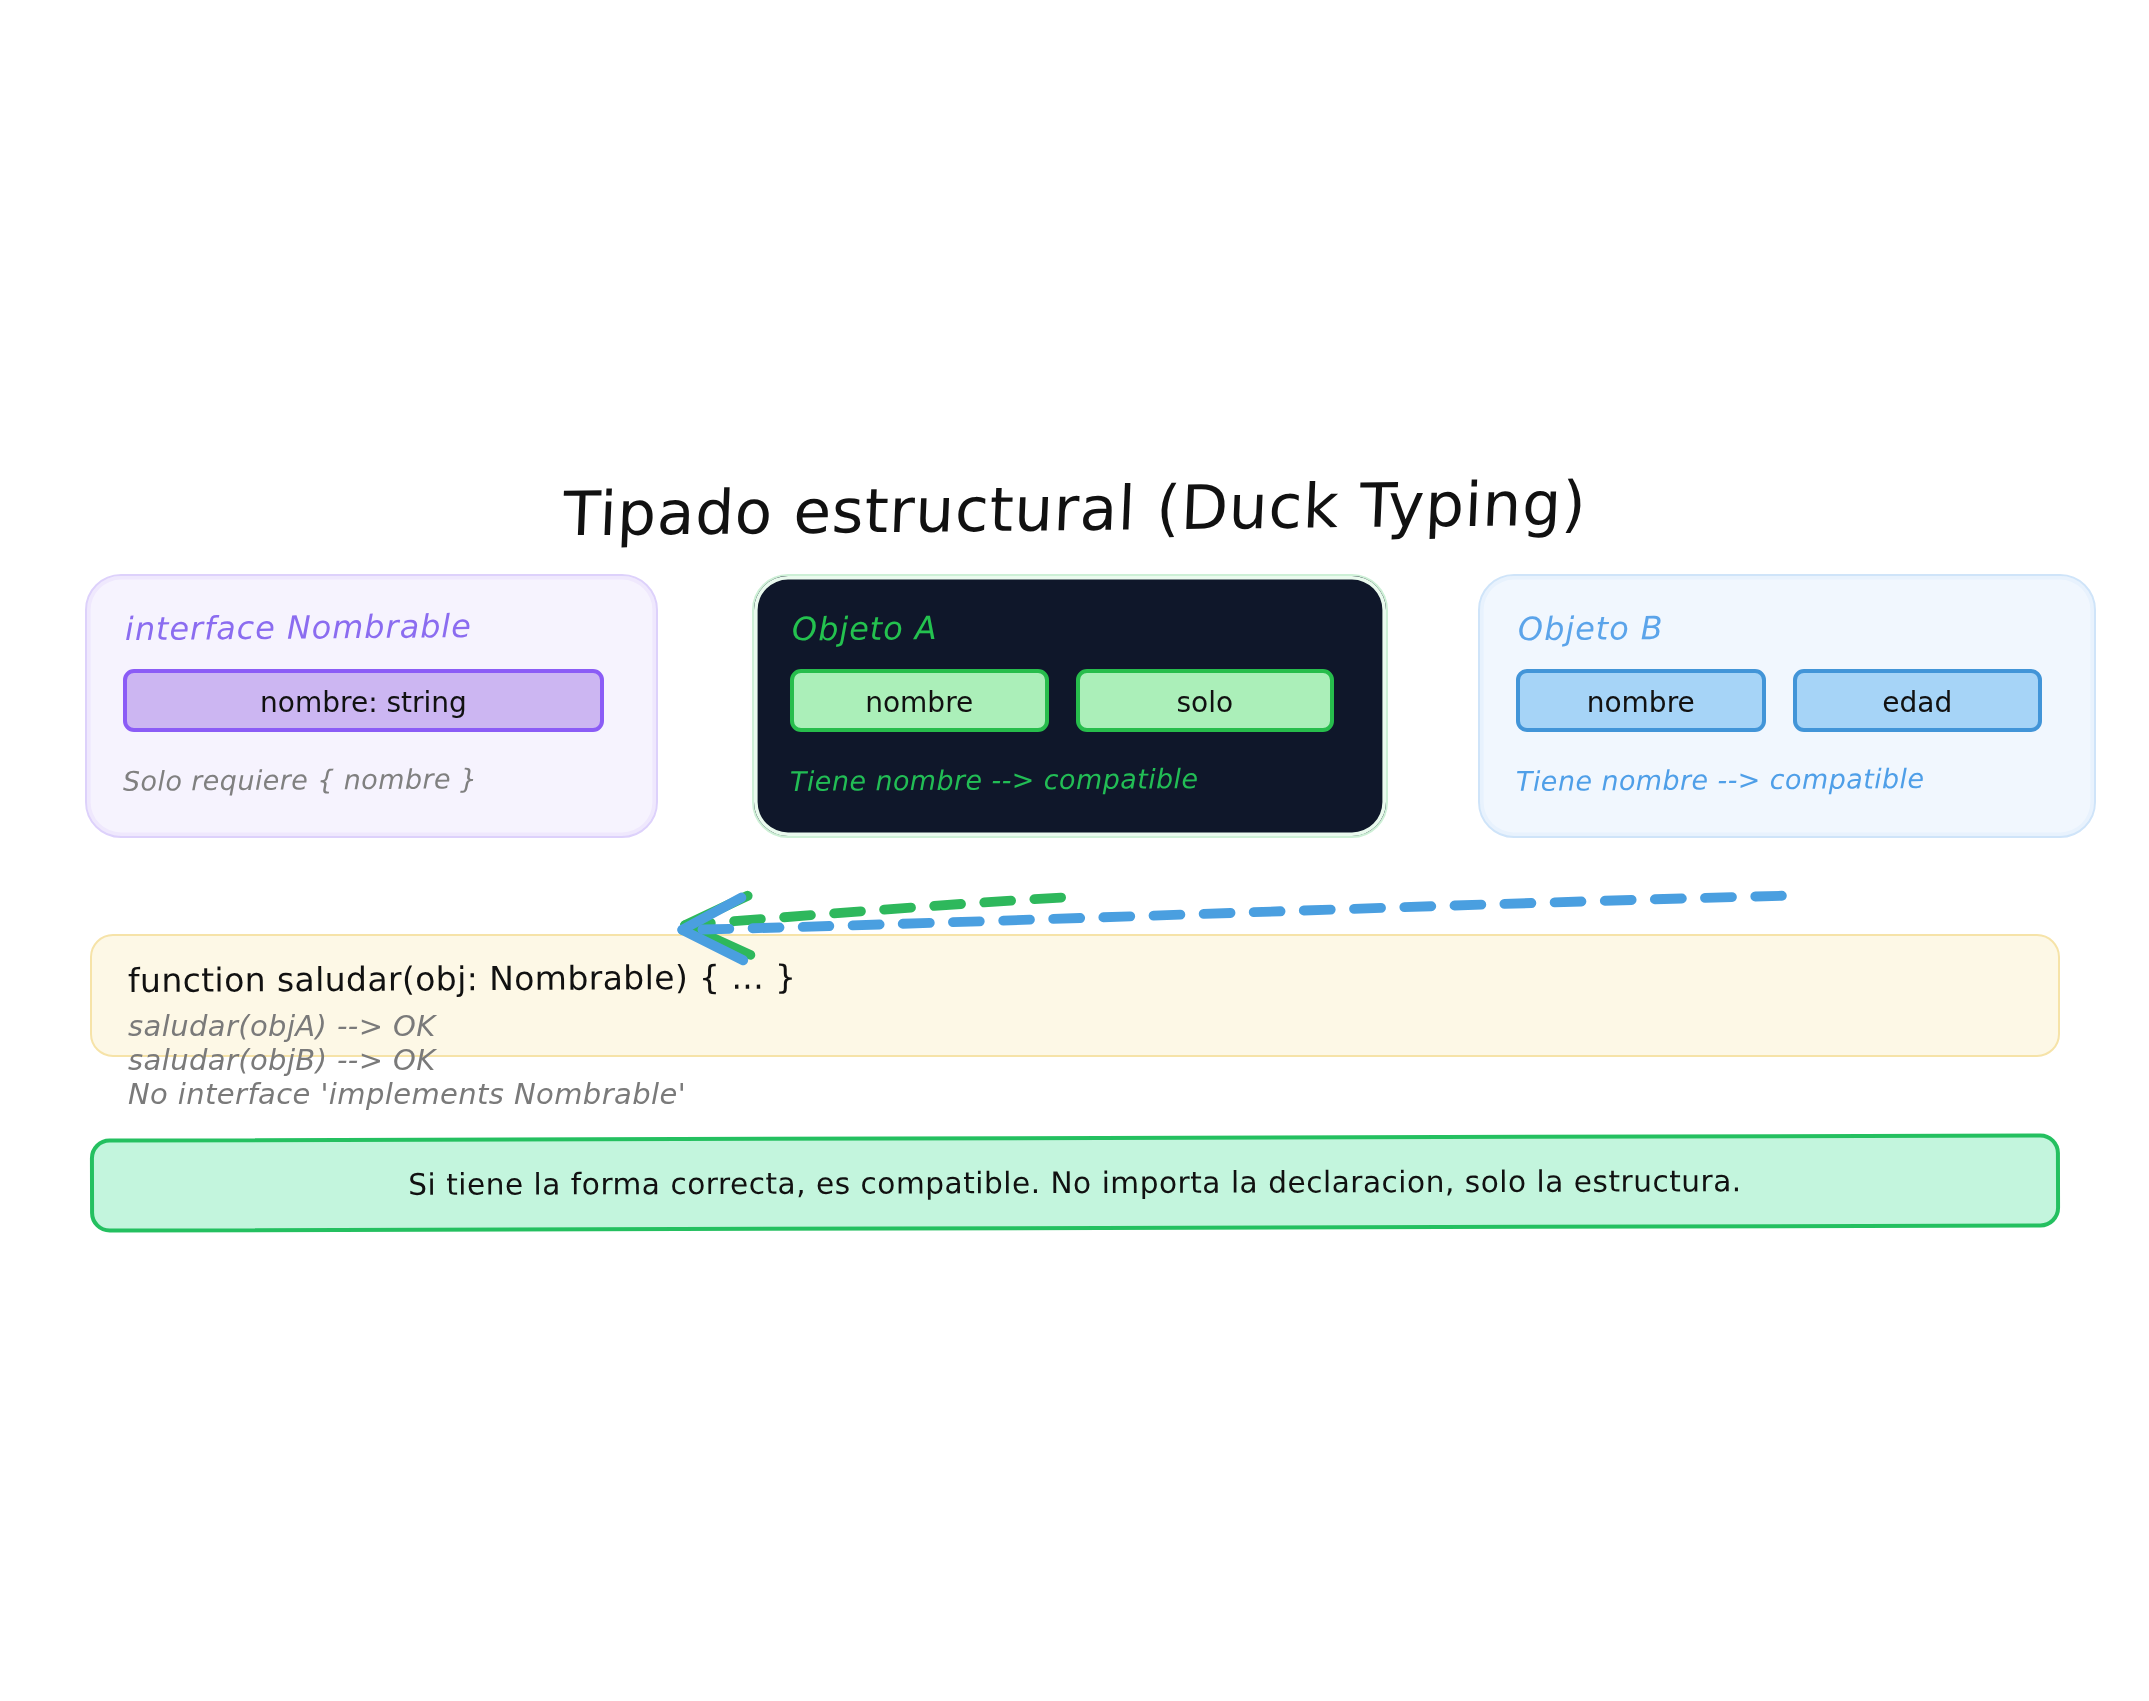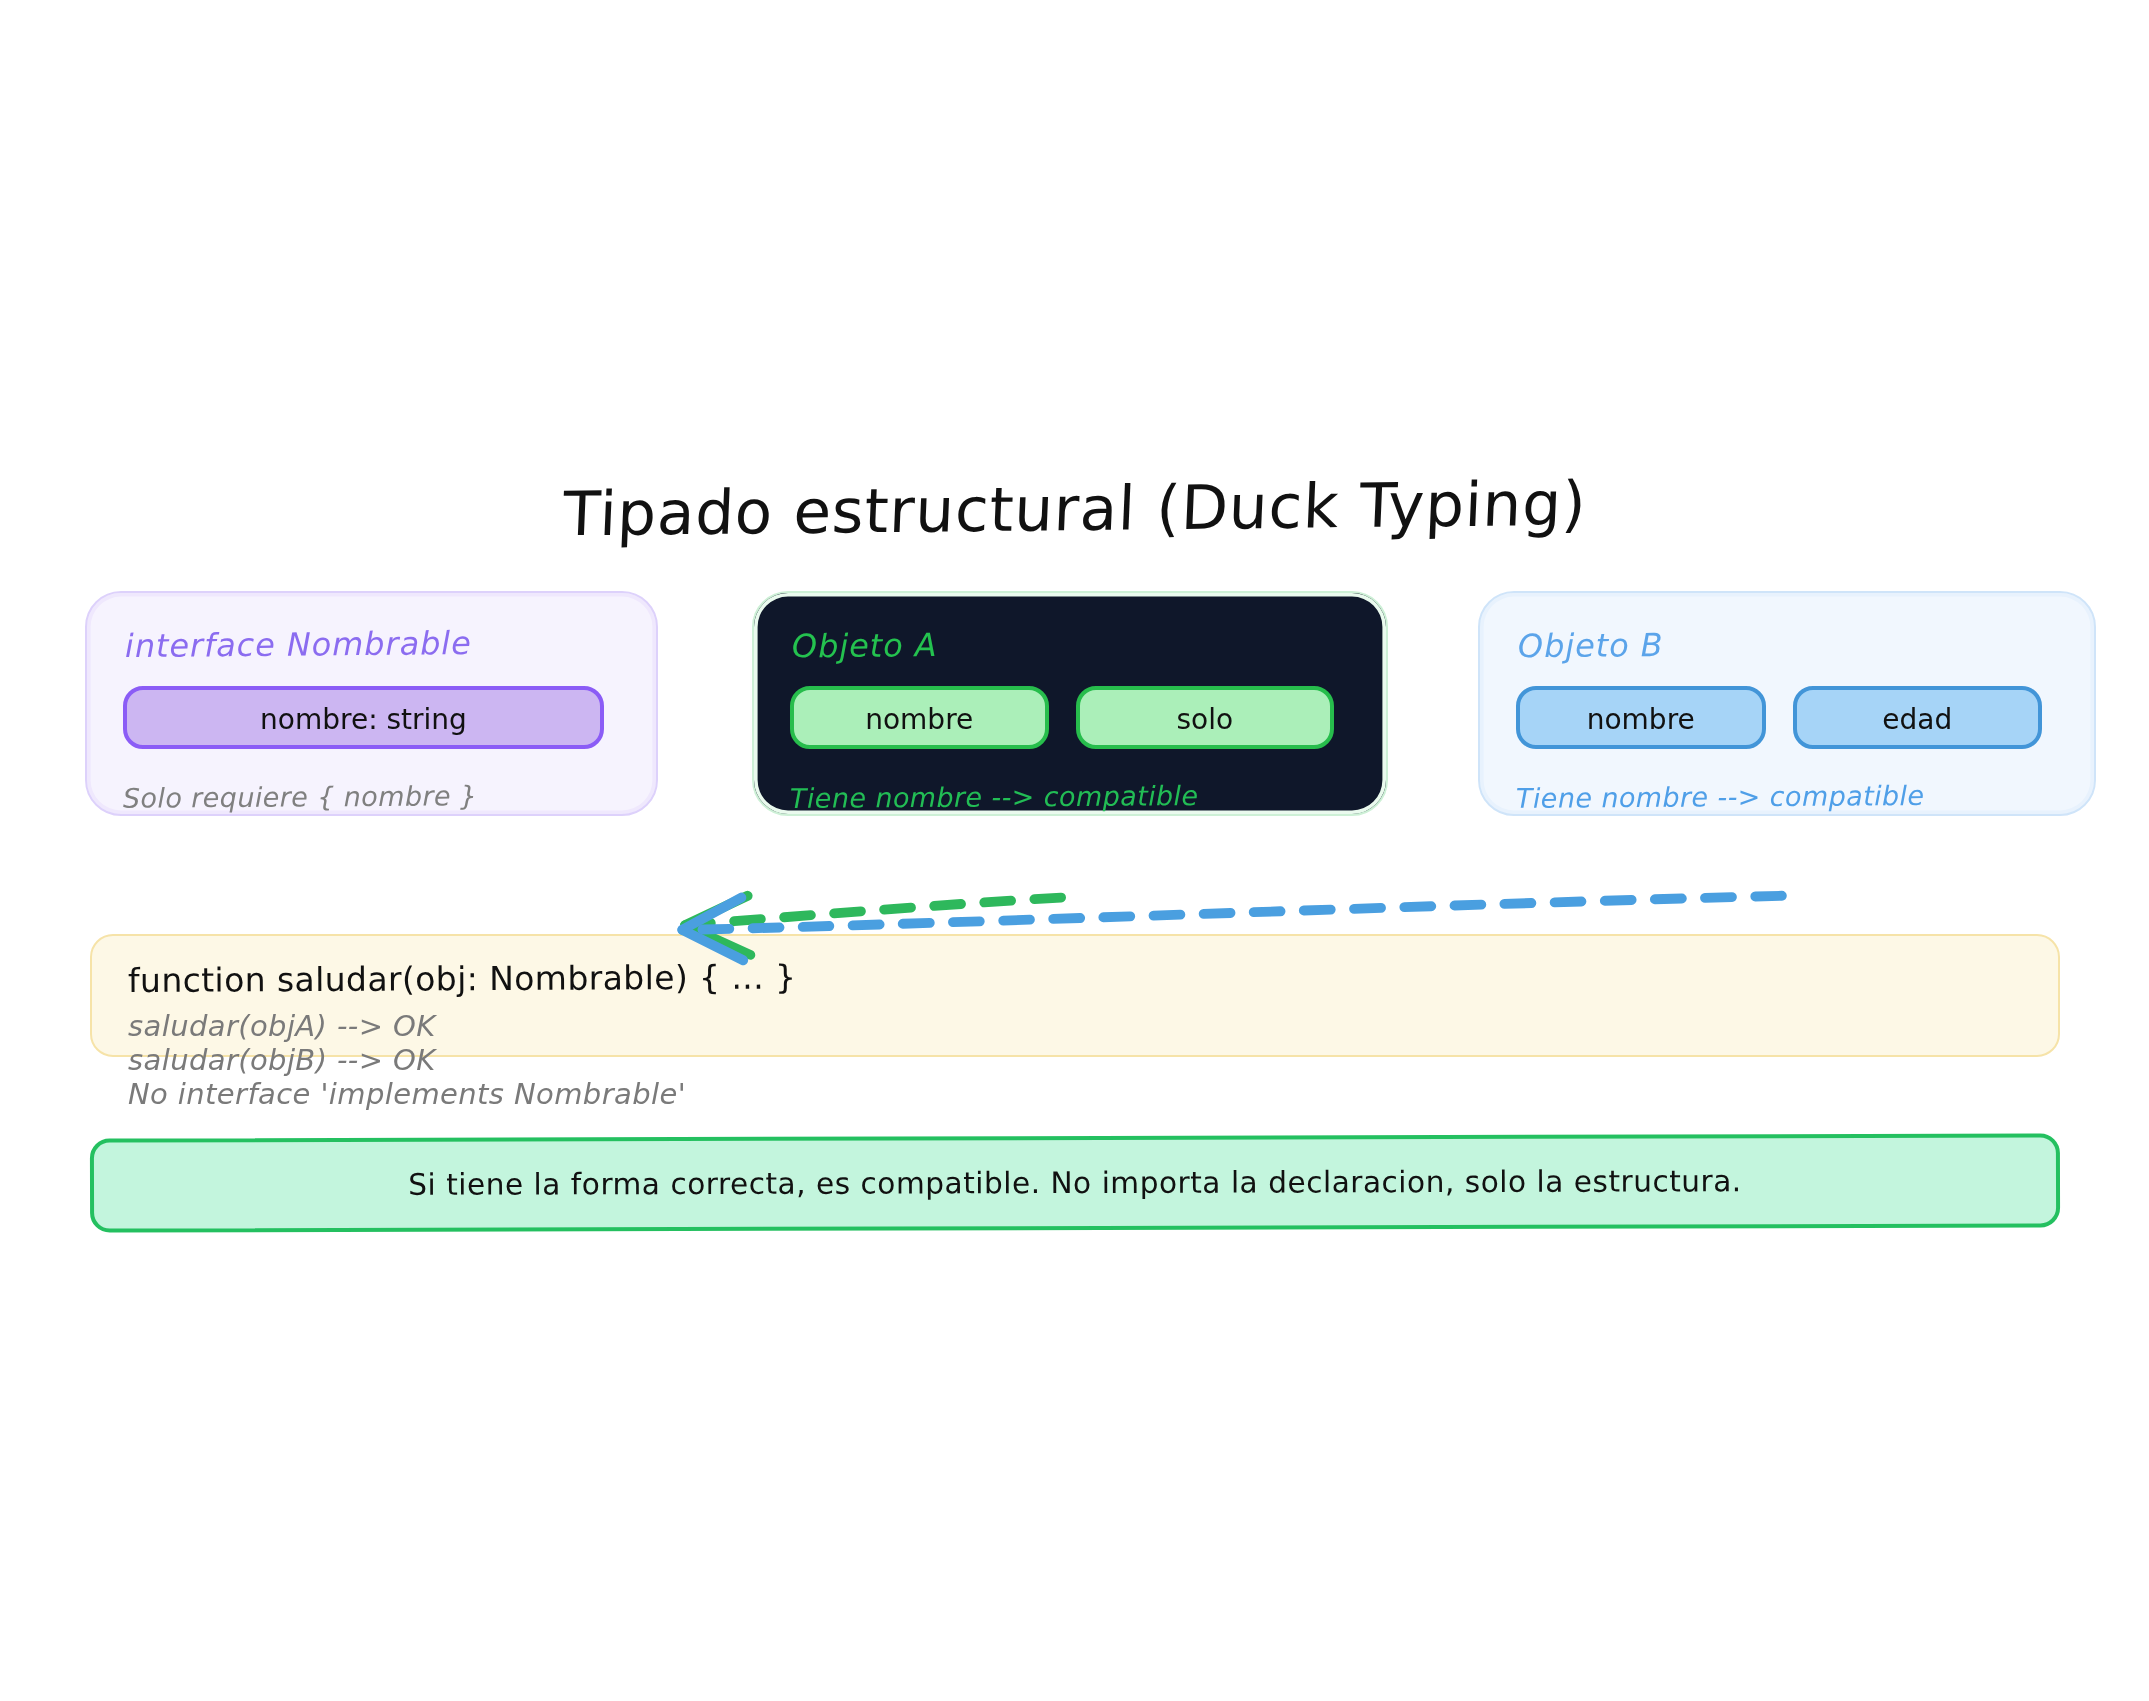--- a/index.html
+++ b/index.html
@@ -39,22 +39,22 @@
     position: absolute;
     left: 484px;
     top: 473px;
     width: 1182px;
     text-align: center;
   }
 
   
   .card {
     position: absolute;
-    top: 591px;
-    height: 225px;
+    top: 574px;
+    height: 264px;
     border-radius: 36px;
     box-sizing: border-box;
     padding: 27px 52px 0 36px;
   }
   .card.purple {
     left: 85px;
     width: 573px;
     background: #f6f3fe;
     border: 2.7px solid #ddd1fb;
     box-shadow: 0 0 0 3.6px #efe8fd inset;
@@ -87,21 +87,21 @@
 
   .pill-row {
     display: flex;
     gap: 27px;
     margin-top: 23px;
   }
   .pill {
     height: 63px;
     line-height: 59px;
     text-align: center;
-    border-radius: 20px;
+    border-radius: 11px;
     font-size: 28px;
     color: #111;
     box-sizing: border-box;
   }
   .pill.purple {
     flex: 1 1 auto;
     background: #ccb6f2;
     border: 4.5px solid #8b5cf6;
   }
   .pill.green {

